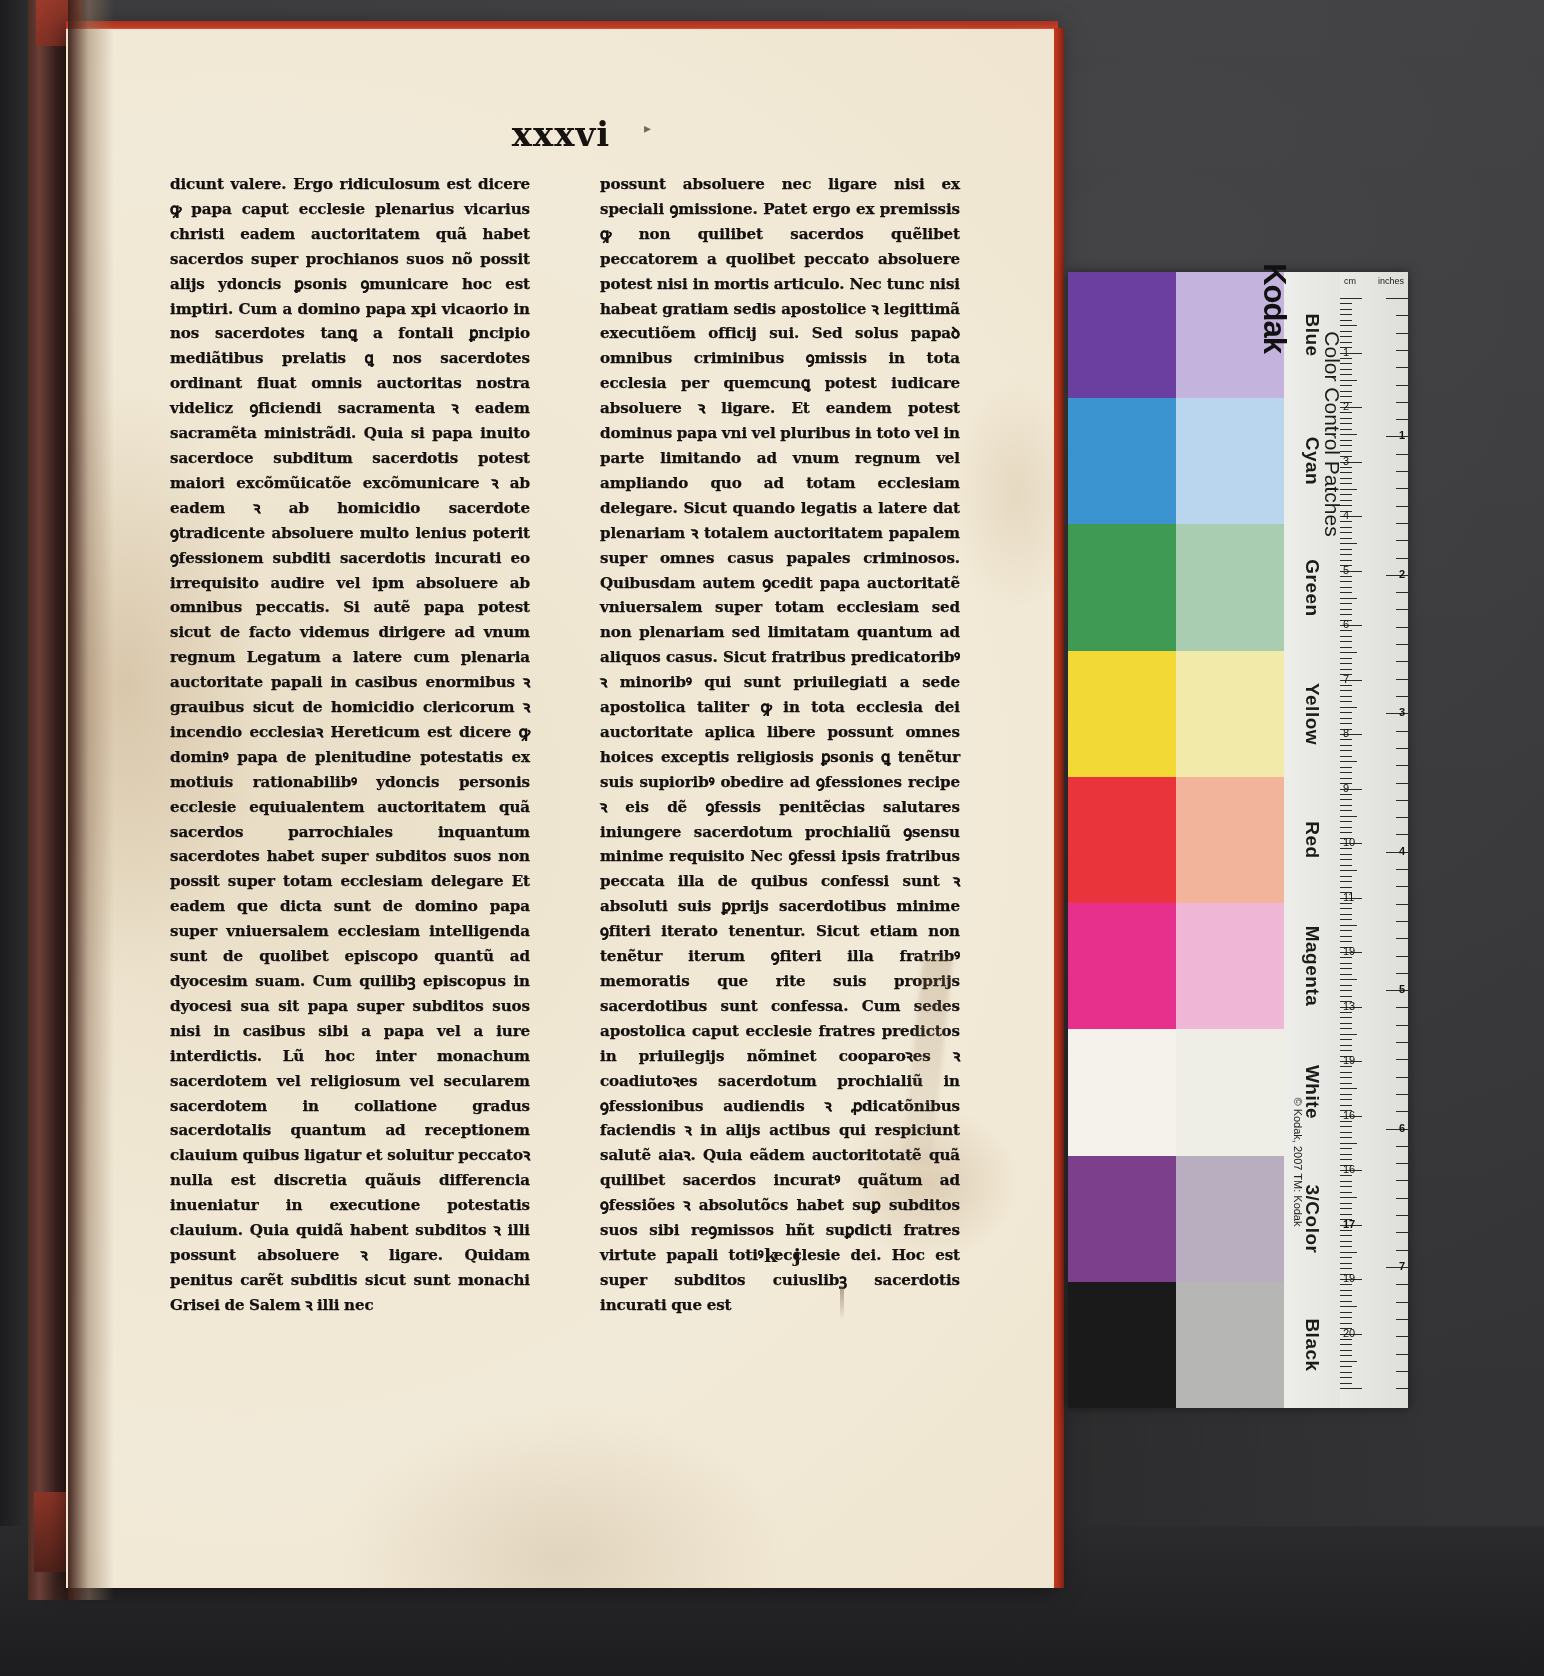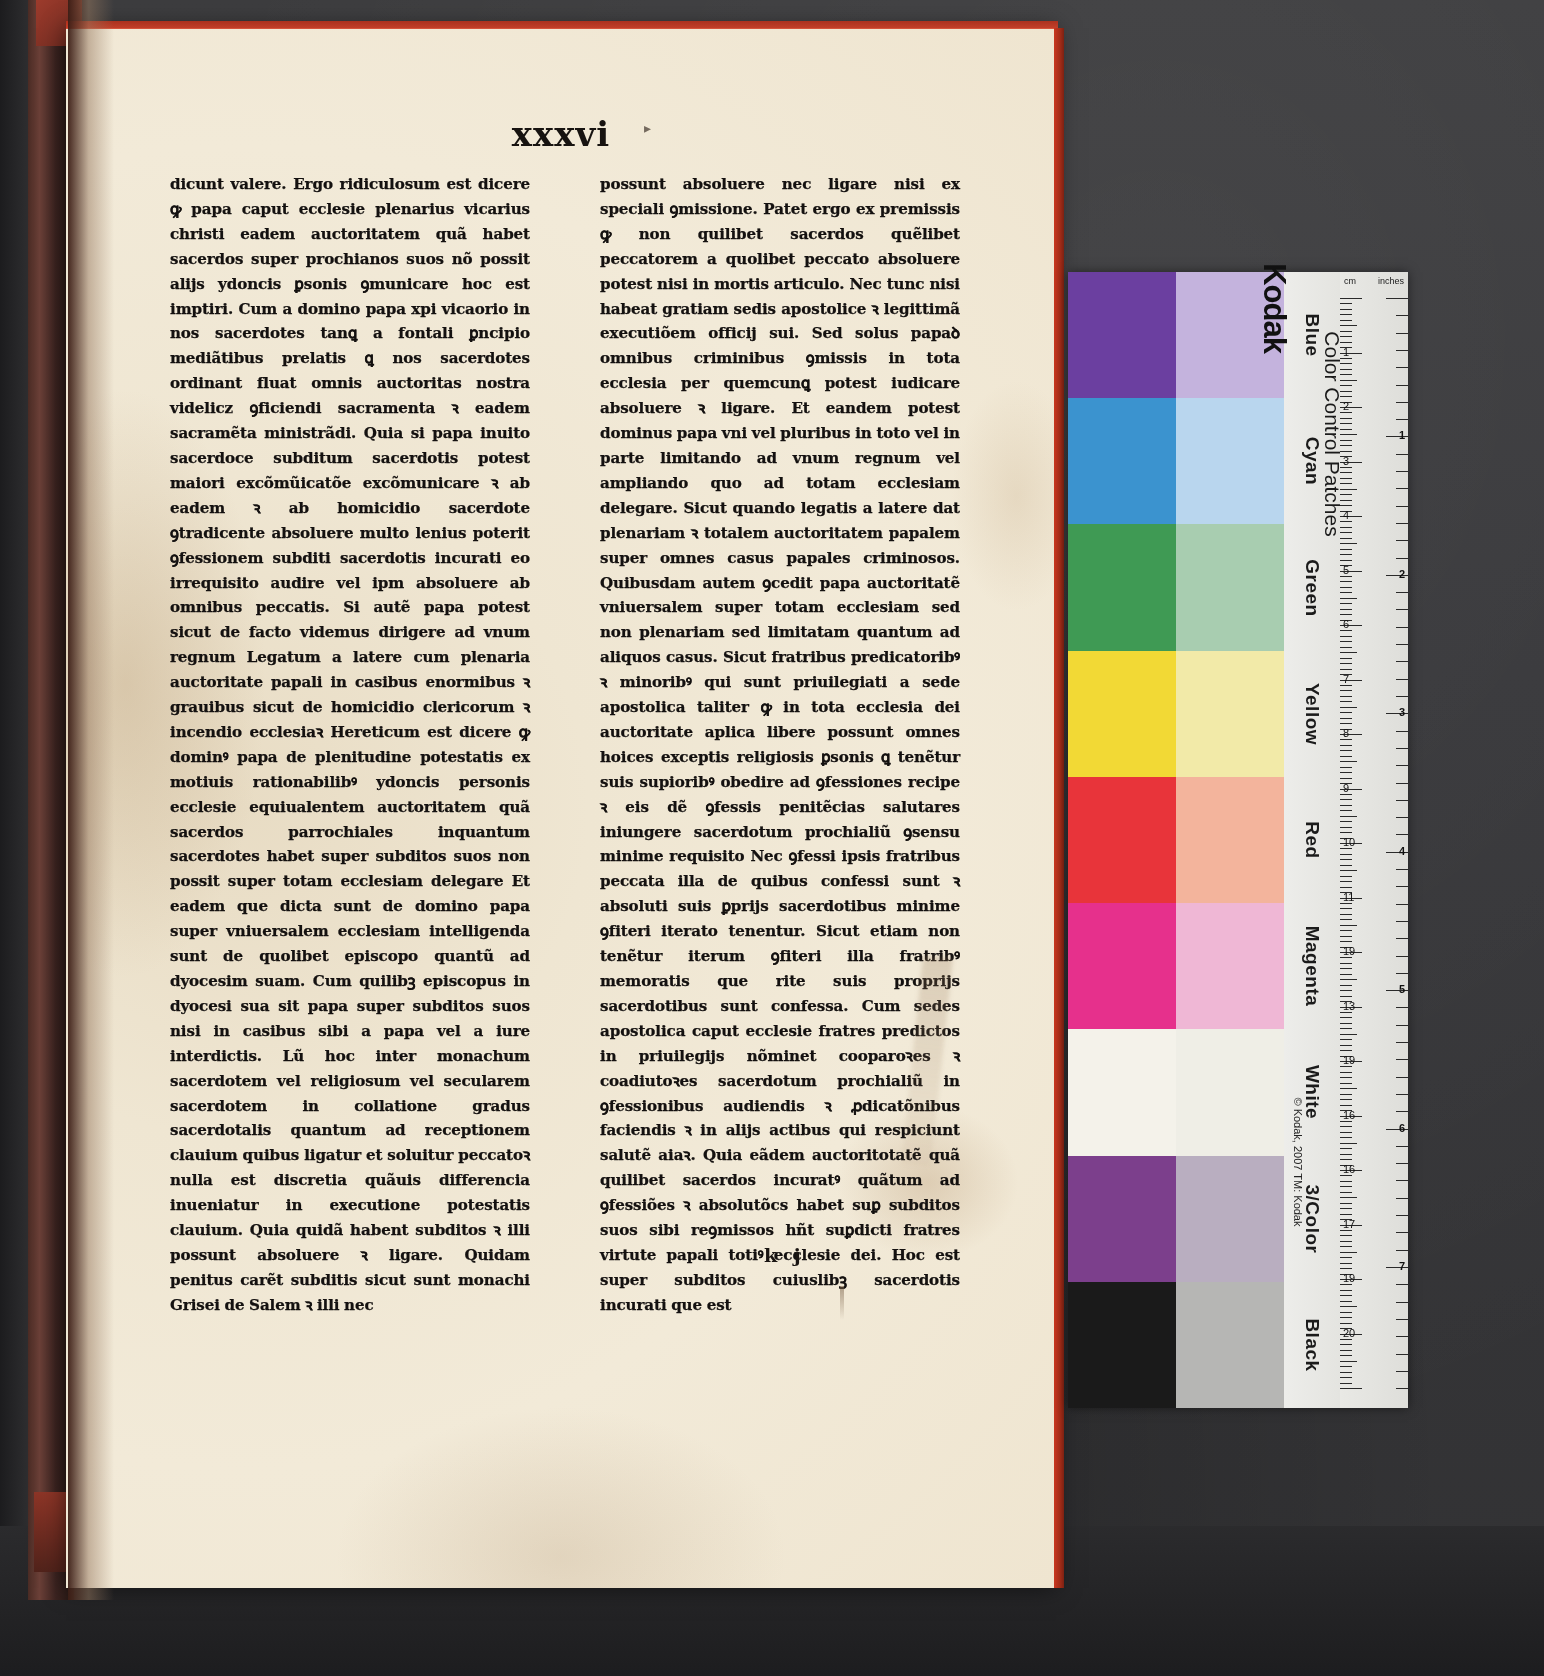--- a/index.html
+++ b/index.html
@@ -641,21 +641,21 @@
       <div class="cmnum" style="top: 400.5px;">7</div>
       <div class="cmnum" style="top: 455px;">8</div>
       <div class="cmnum" style="top: 509.5px;">9</div>
       <div class="cmnum" style="top: 564px;">10</div>
       <div class="cmnum" style="top: 618.5px;">11</div>
       <div class="cmnum" style="top: 673px;">19</div>
       <div class="cmnum" style="top: 727.5px;">13</div>
       <div class="cmnum" style="top: 782px;">19</div>
       <div class="cmnum" style="top: 836.5px;">16</div>
       <div class="cmnum" style="top: 891px;">16</div>
-      <div class="cmnum" style="top: 945.5px;">17</div>
+      <div class="cmnum" style="top: 945.5px; font-weight: bold;">17</div>
       <div class="cmnum" style="top: 1000px;">19</div>
       <div class="cmnum" style="top: 1054.5px;">20</div>
       <div class="tick-r major" style="top: 26px;"></div>
       <div class="tick-r minor" style="top: 43.3038px;"></div>
       <div class="tick-r minor" style="top: 60.6075px;"></div>
       <div class="tick-r minor" style="top: 77.9112px;"></div>
       <div class="tick-r minor" style="top: 95.215px;"></div>
       <div class="tick-r minor" style="top: 112.519px;"></div>
       <div class="tick-r minor" style="top: 129.822px;"></div>
       <div class="tick-r minor" style="top: 147.126px;"></div>

